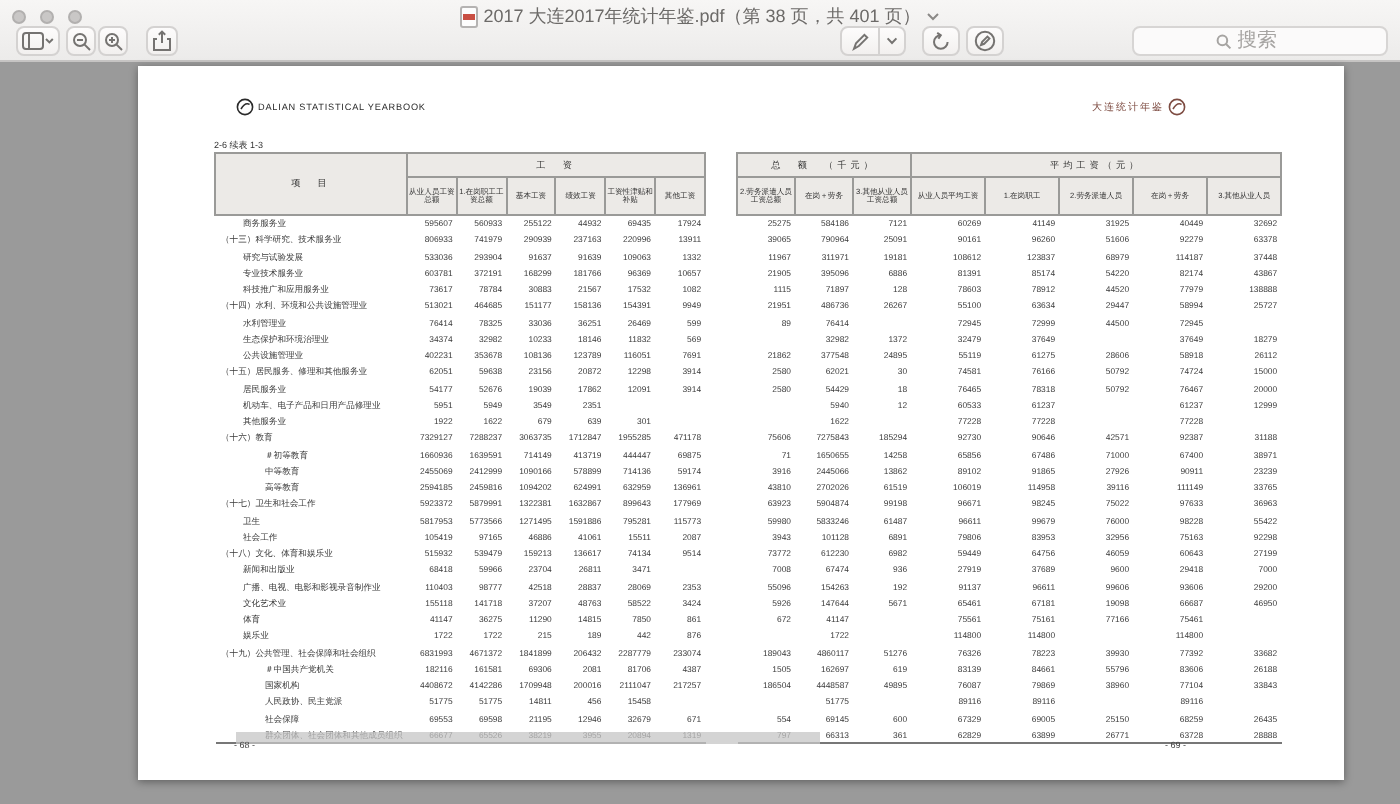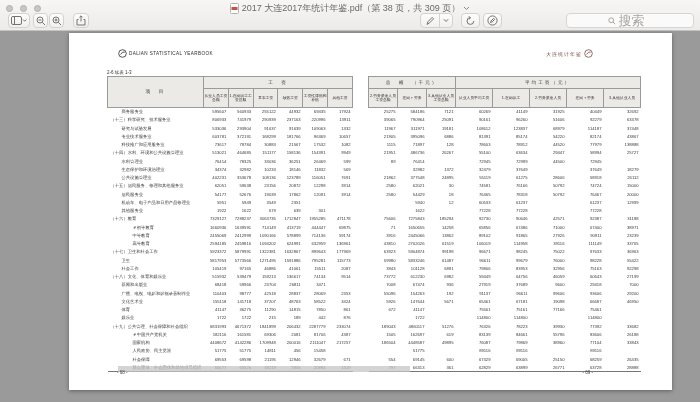--- a/index.html
+++ b/index.html
@@ -11,21 +11,21 @@
   .traffic{position:absolute;top:5px;left:6px;display:flex;gap:7px;}
   .light{width:7px;height:7px;border-radius:50%;background:#c9c7c6;border:1px solid #b2b0af;box-sizing:border-box;}
   .titlegrp{position:absolute;top:2px;left:0;width:100%;height:12px;display:flex;align-items:center;justify-content:center;gap:3px;}
   .titletext{font-size:9px;color:#6c6a68;white-space:nowrap;}
   .tb{position:absolute;top:13px;height:15px;background:linear-gradient(#fdfcfc,#f2f0ef);
     border:1px solid #d4d2d1;border-radius:4px;box-sizing:border-box;display:flex;align-items:center;justify-content:center;color:#757371;}
   .seg{display:flex;align-items:center;height:100%;}
   .segdiv{width:1px;height:100%;background:#d4d2d1;}
   .searchf{position:absolute;top:13px;left:566px;width:128px;height:15px;background:#fbfafa;
     border:1px solid #d7d5d4;border-radius:4px;box-sizing:border-box;display:flex;align-items:center;justify-content:center;gap:3px;}
-  .searchf input{border:none;outline:none;background:transparent;width:34px;font-size:13px;color:#6c6a68;font-family:Liberation Sans, sans-serif;padding:0;}
+  .searchf input{border:none;outline:none;background:transparent;width:34px;font-size:10px;color:#6c6a68;font-family:Liberation Sans, sans-serif;padding:0;}
   .searchf input::placeholder{color:#a6a4a2;}
   svg.ic{display:block;}
 
   
   .content{position:absolute;top:31px;left:0;width:700px;height:371px;background:#9a9a9a;}
   .pdf-page{position:absolute;left:69px;top:2px;width:603px;height:357px;background:#ffffff;
     box-shadow:0 1px 4px rgba(0,0,0,.38);}
   .brand-l{position:absolute;left:49px;top:16px;display:flex;align-items:center;gap:2px;}
   .brand-l span{font-size:4.6px;letter-spacing:.4px;color:#2a2a2a;}
   .brand-r{position:absolute;right:79px;top:16px;display:flex;align-items:center;gap:2px;}
@@ -57,21 +57,21 @@
     <div class="traffic">
       <div class="light"></div>
       <div class="light"></div>
       <div class="light"></div>
     </div>
     <div class="titlegrp">
       <svg class="ic" width="9" height="11" viewBox="0 0 9 11">
         <rect x="0.5" y="0.5" width="8" height="10" rx="1" fill="#fdfdfd" stroke="#b5b3b2"></rect>
         <rect x="1.5" y="4" width="6" height="3" fill="#c94f43"></rect>
       </svg>
-      <span class="titletext">2017 大连2017年统计年鉴.pdf（第 38 页，共 309 页）</span>
+      <span class="titletext">2017 大连2017年统计年鉴.pdf（第 38 页，共 401 页）</span>
       <svg class="ic" width="7" height="6" viewBox="0 0 7 6">
         <polyline points="1,2 3.5,4.5 6,2" fill="none" stroke="#8b8987" stroke-width="1"></polyline>
       </svg>
     </div>
 
     <div class="tb" style="left:8px;width:22px;">
       <svg class="ic" width="16" height="9" viewBox="0 0 16 9">
         <rect x="0.5" y="0.5" width="10" height="8" rx="1.5" fill="none" stroke="#757371"></rect>
         <line x1="3.5" y1="0.5" x2="3.5" y2="8.5" stroke="#757371"></line>
         <polyline points="12,3.5 13.7,5.2 15.4,3.5" fill="none" stroke="#757371"></polyline>

